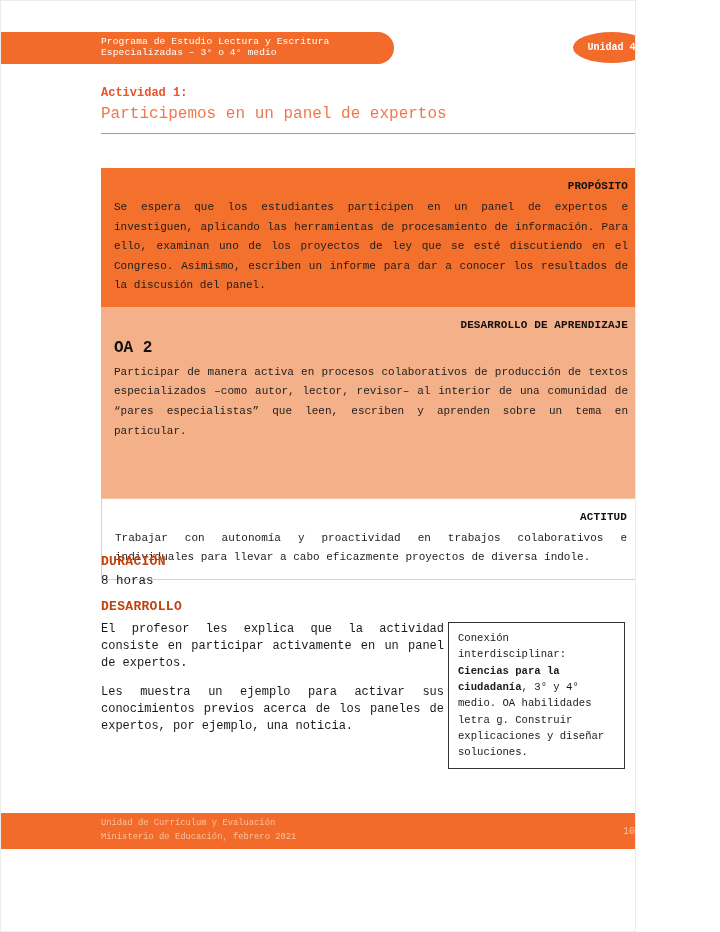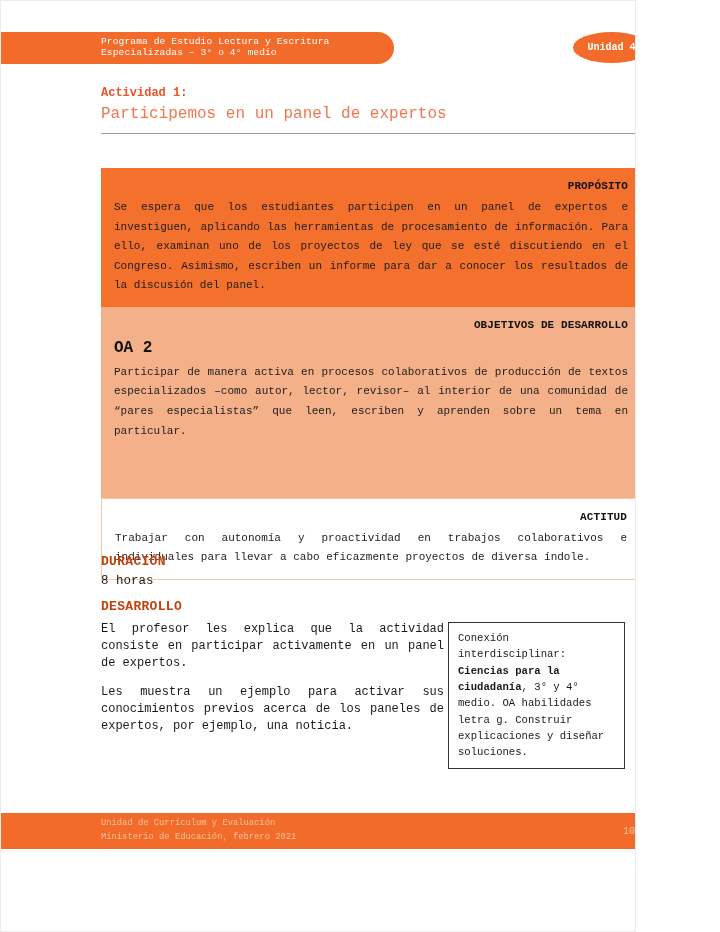--- a/index.html
+++ b/index.html
@@ -101,21 +101,21 @@
     <div class="activity-subtitle">Participemos en un panel de expertos</div>
     <div class="title-rule"></div>
   </div>
 
   <div class="info-box">
     <section class="sec sec-proposito">
       <h3>PROPÓSITO</h3>
       <p>Se espera que los estudiantes participen en un panel de expertos e investiguen, aplicando las herramientas de procesamiento de información. Para ello, examinan uno de los proyectos de ley que se esté discutiendo en el Congreso. Asimismo, escriben un informe para dar a conocer los resultados de la discusión del panel.</p>
     </section>
     <section class="sec sec-objetivos">
-      <h3>OBJETIVOS DE DESARROLLO</h3>
+      <h3>DESARROLLO DE APRENDIZAJE</h3>
       <h4>OA 2</h4>
       <p>Participar de manera activa en procesos colaborativos de producción de textos especializados –como autor, lector, revisor– al interior de una comunidad de “pares especialistas” que leen, escriben y aprenden sobre un tema en particular.</p>
     </section>
     <section class="sec sec-actitud">
       <h3>ACTITUD</h3>
       <p>Trabajar con autonomía y proactividad en trabajos colaborativos e individuales para llevar a cabo eficazmente proyectos de diversa índole.</p>
     </section>
   </div>
 
   <div class="duracion">

